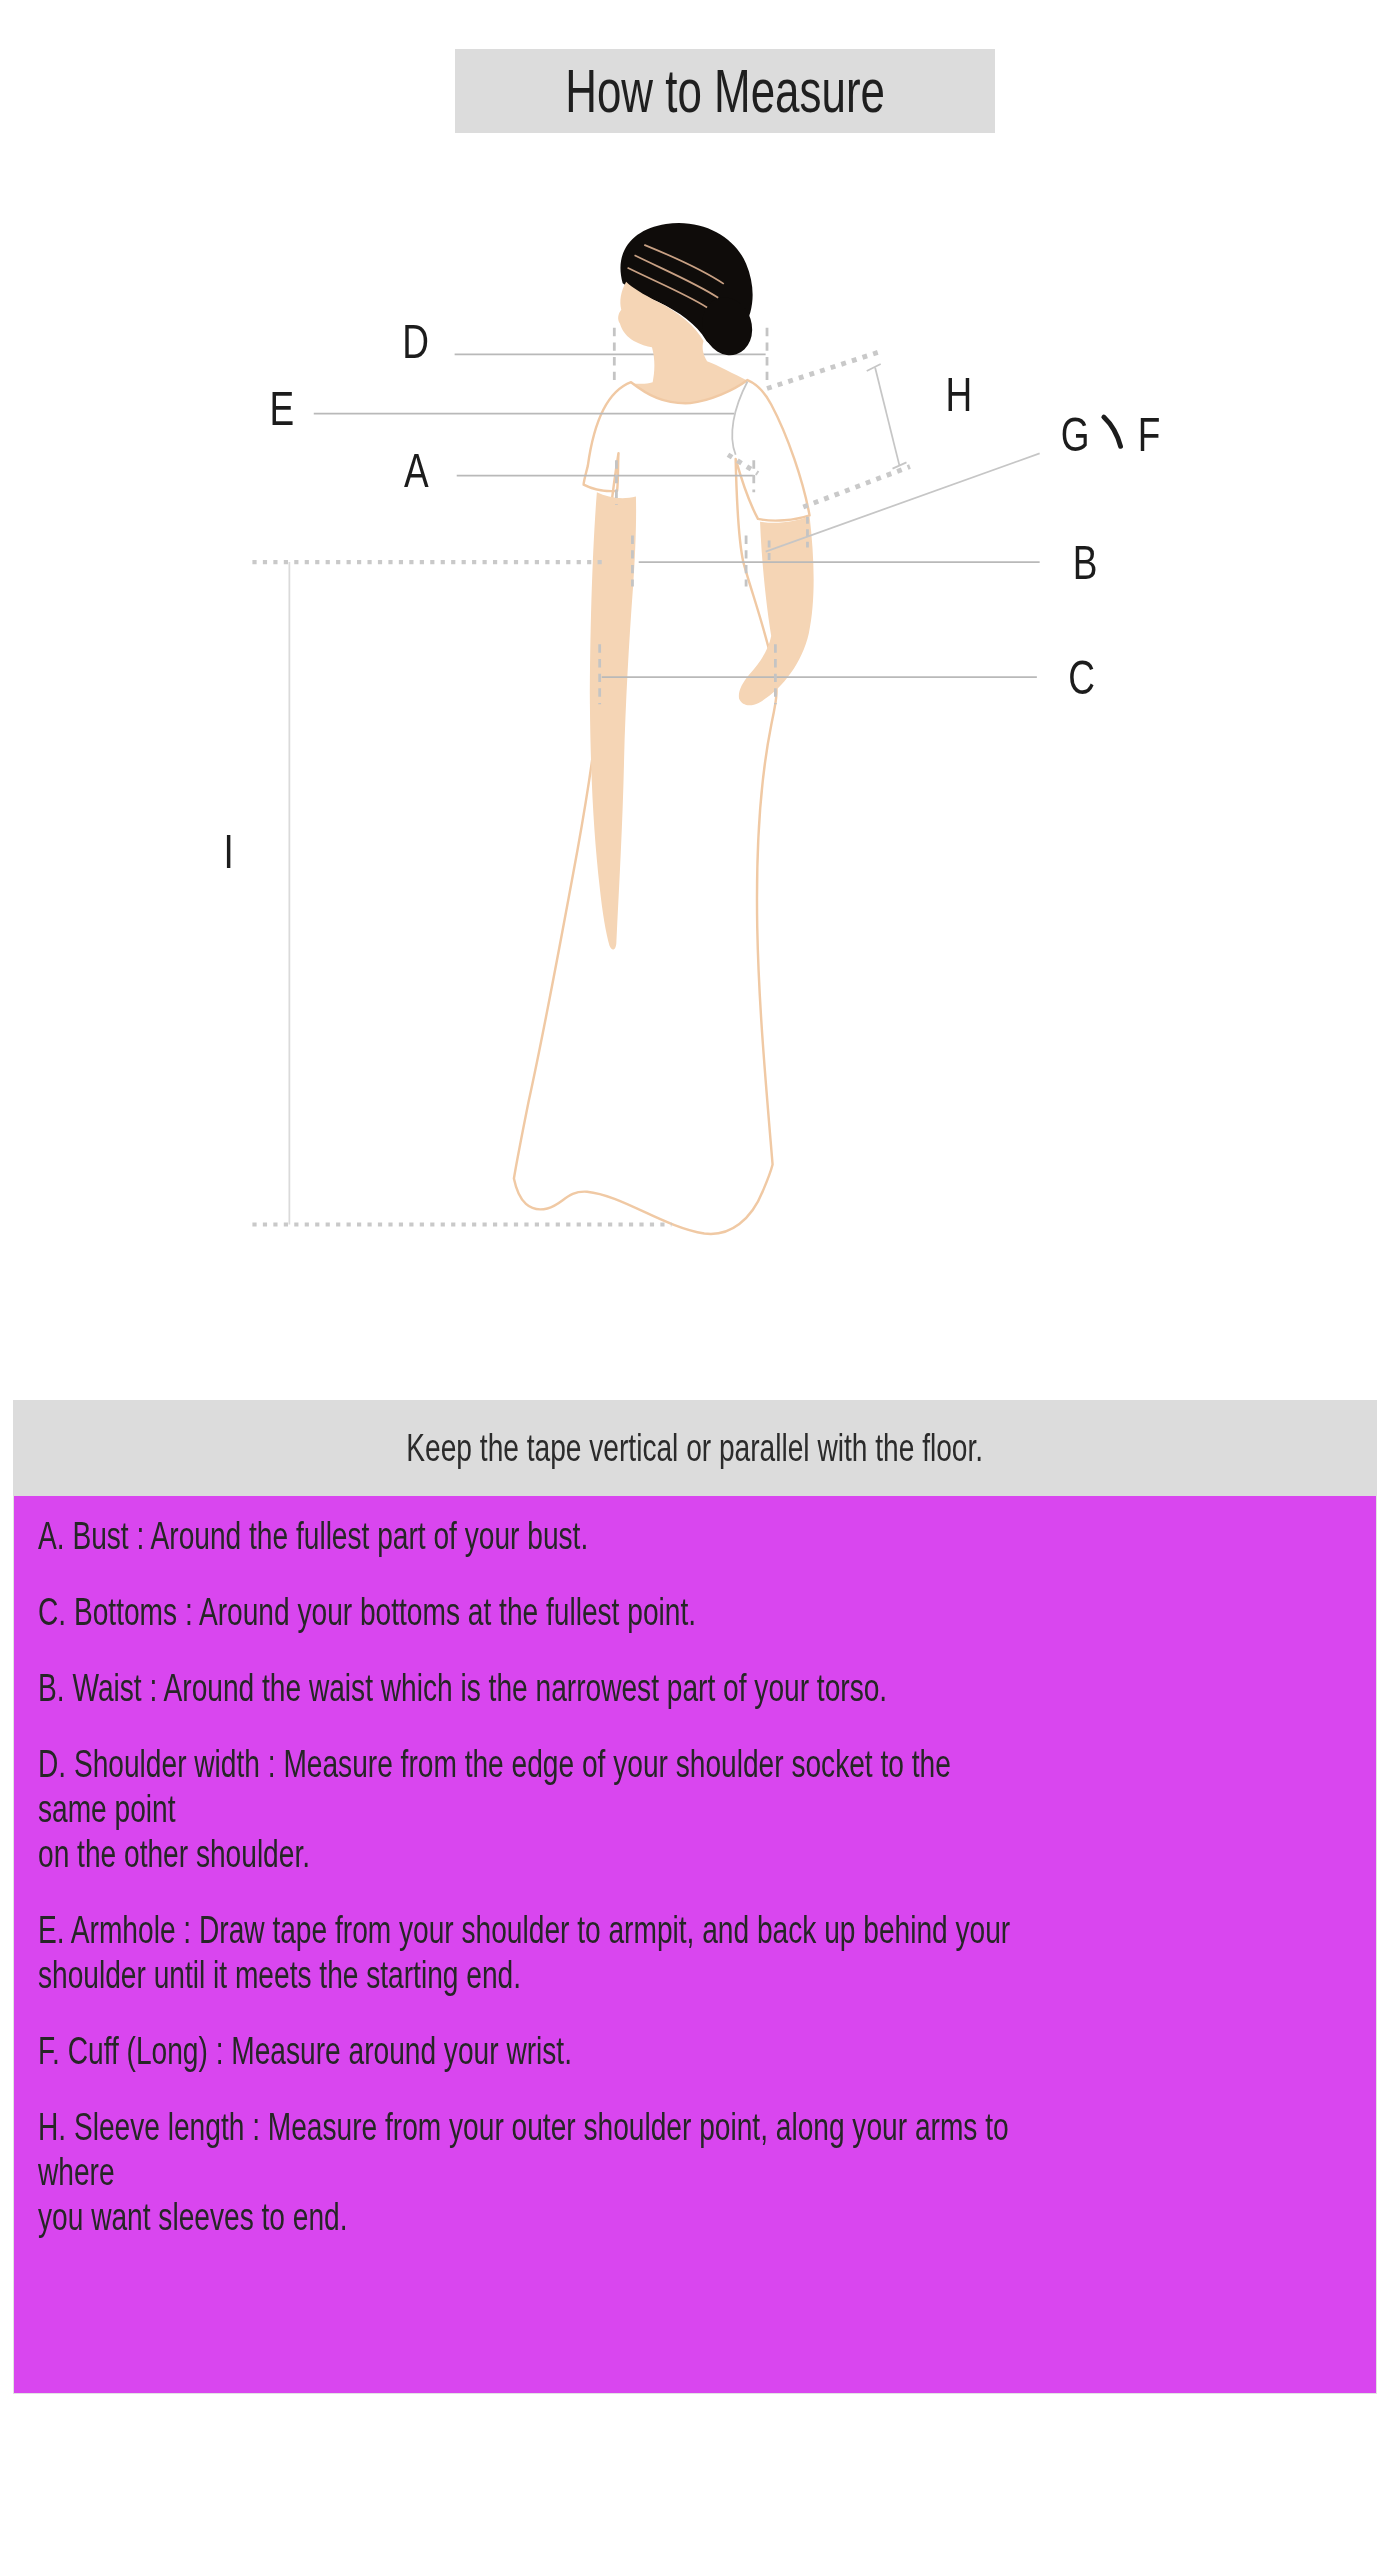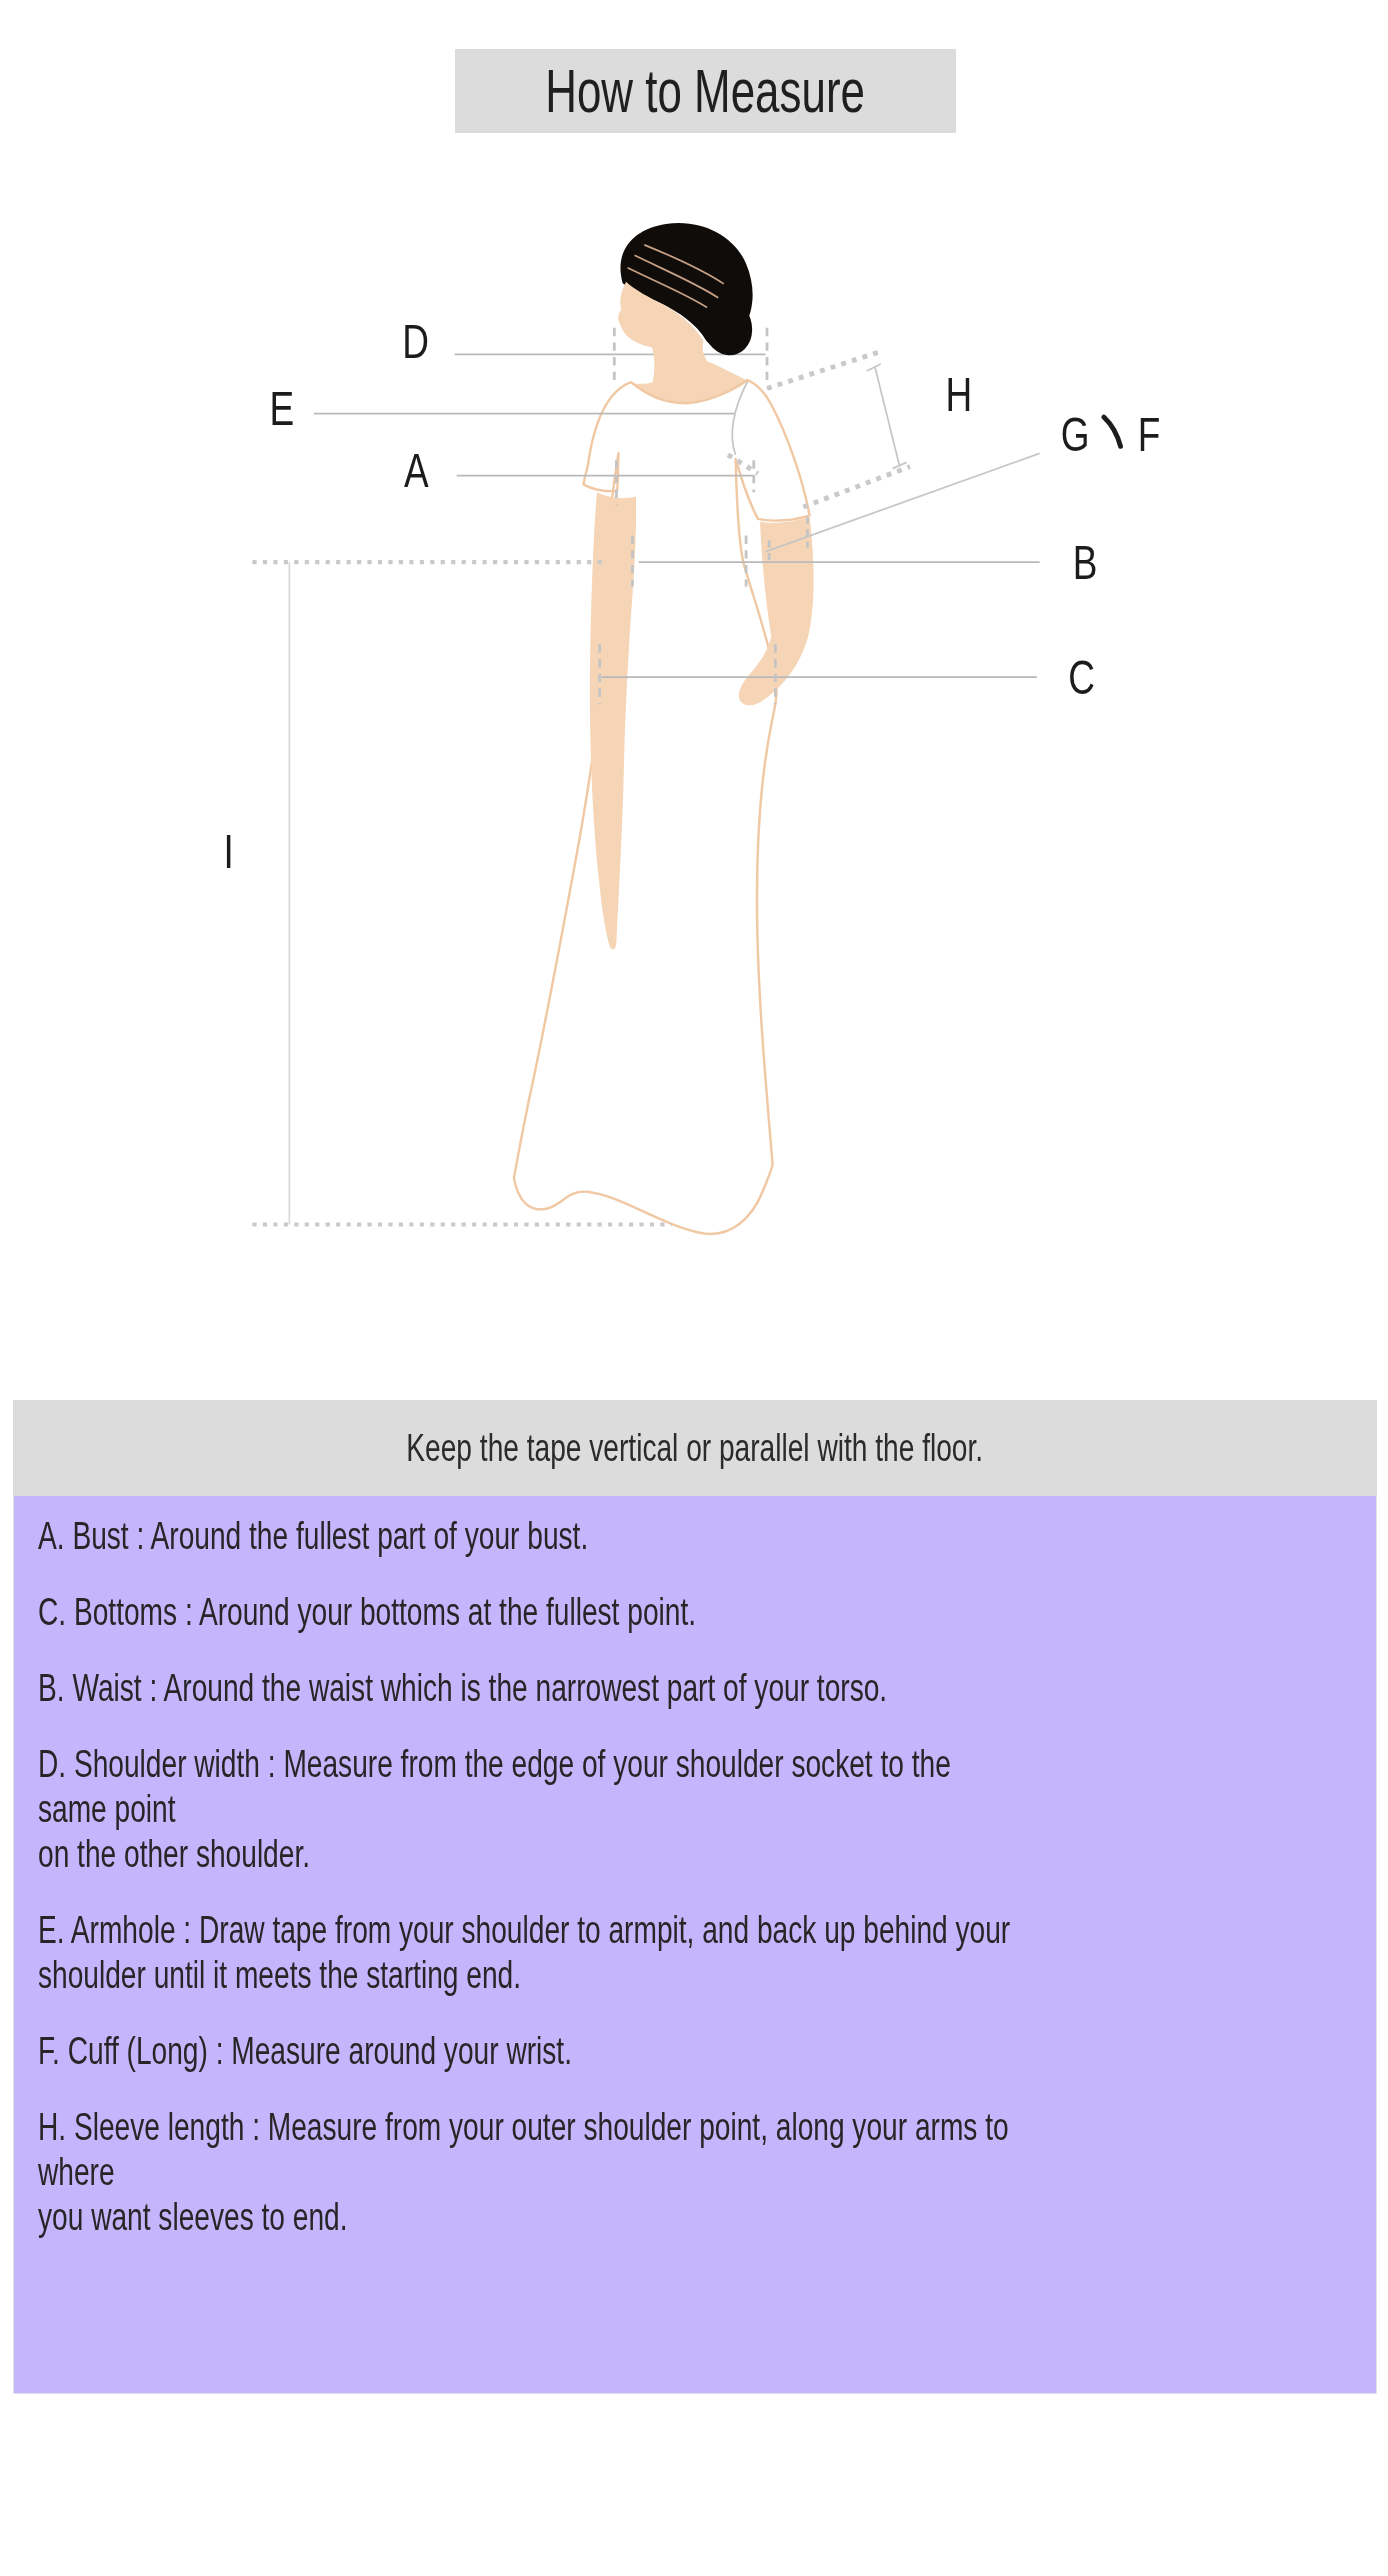--- a/index.html
+++ b/index.html
@@ -6,21 +6,21 @@
   .page{
     position:relative;
     width:1389px;height:2576px;
     background:#ffffff;
     font-family:"Liberation Sans","DejaVu Sans",sans-serif;
     color:#262626;
     overflow:hidden;
   }
   
   .title-box{
-    position:absolute;left:455px;top:49px;width:501px;height:84px;
+    position:absolute;left:455px;top:49px;width:540px;height:84px;
     background:#dcdcdc;
     display:flex;align-items:center;justify-content:center;
   }
   .title-text{
     display:inline-block;
     font-size:61px;font-weight:300;color:#1f1f1f;line-height:1;
     transform:scaleX(0.72);transform-origin:50% 50%;
     white-space:nowrap;letter-spacing:0;
   }
   
@@ -39,21 +39,21 @@
   .banner-text{
     display:inline-block;
     font-size:38px;font-weight:300;color:#2b2b2b;line-height:1;
     transform:scaleX(0.74);transform-origin:50% 50%;
     white-space:nowrap;
   }
   
   .instructions{
     position:absolute;left:12.5px;top:1496px;width:1364px;height:898px;
     box-sizing:border-box;
-    background:#c4b5fd;
+    background:#d946ef;
     border:1.4px solid #e2e2e2;border-top:none;
     padding:18px 14px 14px 24px;
     overflow:hidden;
   }
   .instructions p{margin:0 0 31px 0;}
   .item-text{
     display:inline-block;
     font-size:38px;font-weight:300;color:#262626;line-height:45px;
     transform:scaleX(0.74);transform-origin:0 50%;
     white-space:pre-line;

